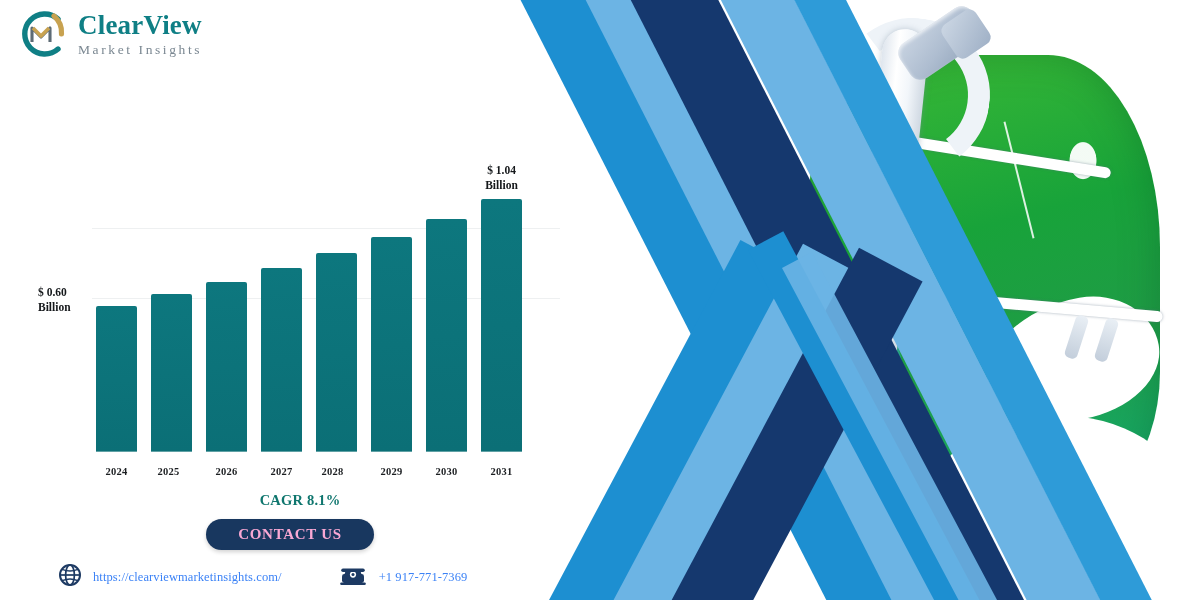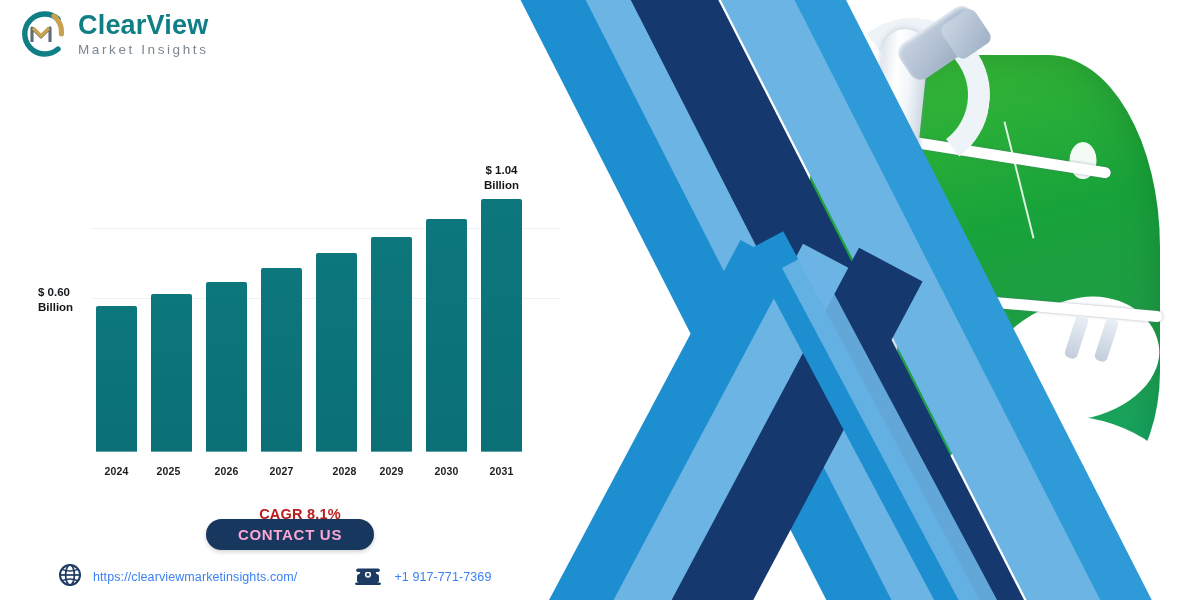--- a/index.html
+++ b/index.html
@@ -74,21 +74,21 @@
   .base-white{position:absolute;left:70px;top:470px;width:330px;height:130px;background:#fff;border-radius:50% 50% 0 0;}
 
   
   .rib{position:absolute;transform-origin:top left;}
   .rib-lt{background:#6cb4e4;}
   .rib-md{background:#1d8fd1;}
   .rib-nv{background:#15386e;}
   .rib-md2{background:#2e9bd8;}
 
   
-  #left{position:absolute;left:0;top:0;width:600px;height:484px;}
+  #left{position:absolute;left:0;top:0;width:600px;height:484px;font-family:Liberation Serif, serif;}
 
   .logo{position:absolute;left:14px;top:6px;display:flex;align-items:center;gap:8px;}
   .logo-mark{position:relative;width:56px;height:56px;}
   .logo-text{display:flex;flex-direction:column;line-height:1;}
   .brand1{font-size:27px;font-weight:700;color:#0f7f85;letter-spacing:.2px;}
   .brand2{font-size:13.5px;font-weight:500;color:#7a8791;letter-spacing:2.6px;margin-top:4px;}
 
   .title{
     position:absolute;left:0;top:100px;width:600px;
     text-align:center;font-size:19.5px;font-weight:700;color:#17191c;
@@ -108,22 +108,22 @@
   }
   .xlab{
     position:absolute;bottom:8px;width:41px;text-align:center;
     font-size:10.5px;font-weight:700;color:#1c1f22;letter-spacing:.2px;
   }
   .vlab{
     position:absolute;font-size:11.5px;font-weight:700;color:#15181b;
     line-height:1.25;text-align:center;width:66px;
   }
   .cagr{
-    position:absolute;left:0;top:506px;width:600px;text-align:center;
-    font-size:14.5px;font-weight:700;color:#b91c1c;letter-spacing:.2px;
+    position:absolute;left:0;top:492px;width:600px;text-align:center;
+    font-size:14.5px;font-weight:700;color:#0f766e;letter-spacing:.2px;
   }
 
   .cta{
     position:absolute;left:206px;top:519px;width:168px;height:31px;
     background:#18375f;border-radius:16px;
     display:flex;align-items:center;justify-content:center;
     color:#f9a8d4;font-size:15px;font-weight:700;letter-spacing:.7px;
     box-shadow:0 2px 4px rgba(0,0,0,.18);cursor:pointer;
   }
 
@@ -194,21 +194,21 @@
       <div class="bars" id="bars">
           <div class="bar" style="left: 96px; height: 145.932px; background: linear-gradient(rgb(13, 119, 126) 0%, rgb(11, 111, 118) 100%);"></div>
           <div class="xlab" style="left: 96px;">2024</div>
           <div class="bar" style="left: 151px; height: 157.85px; background: linear-gradient(rgb(13, 119, 126) 0%, rgb(11, 111, 118) 100%);"></div>
           <div class="xlab" style="left: 148px; margin-top: 36px;">2025</div>
           <div class="bar" style="left: 206px; height: 170.497px; background: linear-gradient(rgb(13, 119, 126) 0%, rgb(11, 111, 118) 100%);"></div>
           <div class="xlab" style="left: 206px;">2026</div>
           <div class="bar" style="left: 261px; height: 184.361px; background: linear-gradient(rgb(13, 119, 126) 0%, rgb(11, 111, 118) 100%);"></div>
           <div class="xlab" style="left: 261px;">2027</div>
           <div class="bar" style="left: 316px; height: 199.197px; background: linear-gradient(rgb(13, 119, 126) 0%, rgb(11, 111, 118) 100%);"></div>
-          <div class="xlab" style="left: 324px;">2028</div>
+          <div class="xlab" style="left: 312px;">2028</div>
           <div class="bar" style="left: 371px; height: 215.493px; background: linear-gradient(rgb(13, 119, 126) 0%, rgb(11, 111, 118) 100%);"></div>
           <div class="xlab" style="left: 371px;">2029</div>
           <div class="bar" style="left: 426px; height: 232.762px; background: linear-gradient(rgb(13, 119, 126) 0%, rgb(11, 111, 118) 100%);"></div>
           <div class="xlab" style="left: 426px;">2030</div>
           <div class="bar" style="left: 481px; height: 252.949px; background: linear-gradient(rgb(13, 119, 126) 0%, rgb(11, 111, 118) 100%);"></div>
           <div class="xlab" style="left: 481px;">2031</div>
           <div class="vlab" style="left: 38px; bottom: 170.932px; text-align: left; margin-top: 32px;">
             <div>$ 0.60</div>
             <div>Billion</div>
           </div>

